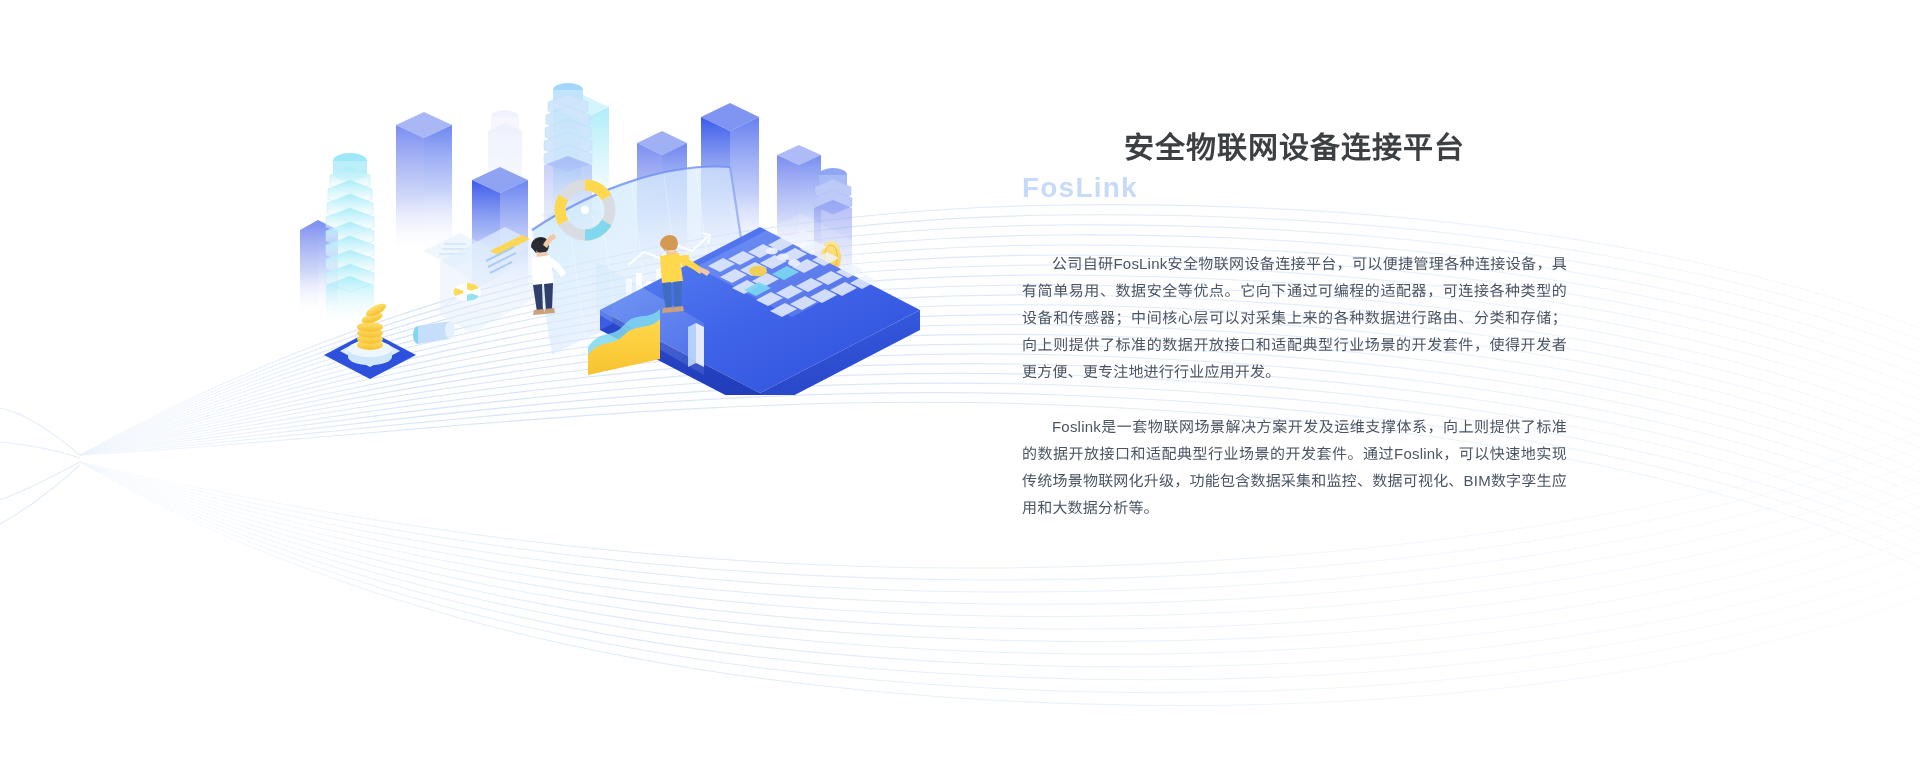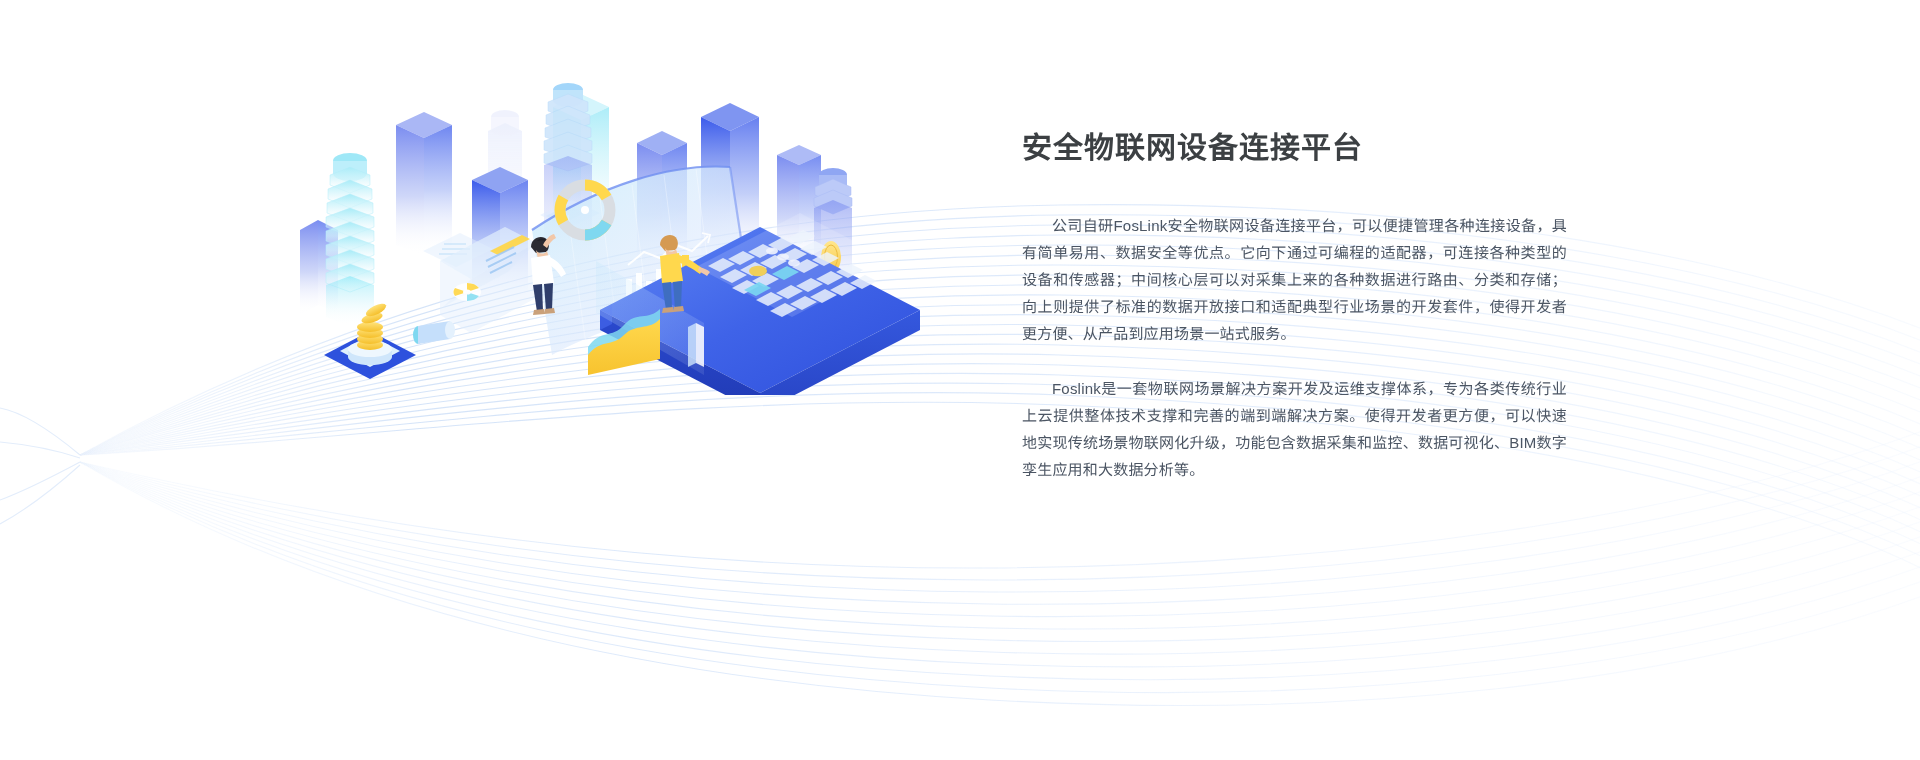--- a/index.html
+++ b/index.html
@@ -19,21 +19,21 @@
 
   
   #illustration{ position:absolute; left:300px; top:55px; width:620px; height:340px; }
 
   
   #text-col{
     position:absolute; left:1022px; top:128px; width:545px;
   }
   #page-title{
     font-size:30px; font-weight:bold; color:#3c4043;
-    letter-spacing:1px; line-height:40px; white-space:nowrap;
+    letter-spacing:1px; line-height:40px; white-space:nowrap;text-align:center;
   }
   #page-subtitle{
     font-size:28px; font-weight:bold; color:#c7daf8;
     letter-spacing:1.2px; line-height:36px; margin-top:2px;
   }
   .para{
     font-size:15px; color:#4b5563; line-height:27px;
     text-align:justify; text-justify:inter-ideograph;
     text-indent:2em; margin-top:28px; letter-spacing:.2px;
   }
@@ -473,18 +473,19 @@
     </g>
 
     <g opacity=".55">
       <polygon points="300,358 460,358 620,358 460,400" fill="url(#refl)"></polygon>
       <polygon points="345,358 575,358 500,420 420,420" fill="url(#refl)"></polygon>
     </g>
   </svg>
 
   <div id="text-col">
     <h1 id="page-title">安全物联网设备连接平台</h1>
-
-    <p class="para" id="para-1">公司自研FosLink安全物联网设备连接平台，可以便捷管理各种连接设备，具有简单易用、数据安全等优点。它向下通过可编程的适配器，可连接各种类型的设备和传感器；中间核心层可以对采集上来的各种数据进行路由、分类和存储；向上则提供了标准的数据开放接口和适配典型行业场景的开发套件，使得开发者更方便、从产品到应用场景一站式服务。</p>
-    <p class="para" id="para-2">Foslink是一套物联网场景解决方案开发及运维支撑体系，专为各类传统行业上云提供整体技术支撑和完善的端到端解决方案。使得开发者更方便，可以快速地实现传统场景物联网化升级，功能包含数据采集和监控、数据可视化、BIM数字孪生应用和大数据分析等。</p>
+    <div id="page-subtitle">FosLink</div>
+
+    <p class="para" id="para-1">公司自研FosLink安全物联网设备连接平台，可以便捷管理各种连接设备，具有简单易用、数据安全等优点。它向下通过可编程的适配器，可连接各种类型的设备和传感器；中间核心层可以对采集上来的各种数据进行路由、分类和存储；向上则提供了标准的数据开放接口和适配典型行业场景的开发套件，使得开发者更方便、更专注地进行行业应用开发。</p>
+    <p class="para" id="para-2">Foslink是一套物联网场景解决方案开发及运维支撑体系，向上则提供了标准的数据开放接口和适配典型行业场景的开发套件。通过Foslink，可以快速地实现传统场景物联网化升级，功能包含数据采集和监控、数据可视化、BIM数字孪生应用和大数据分析等。</p>
   </div>
 
 </div>
 
 </body></html>

